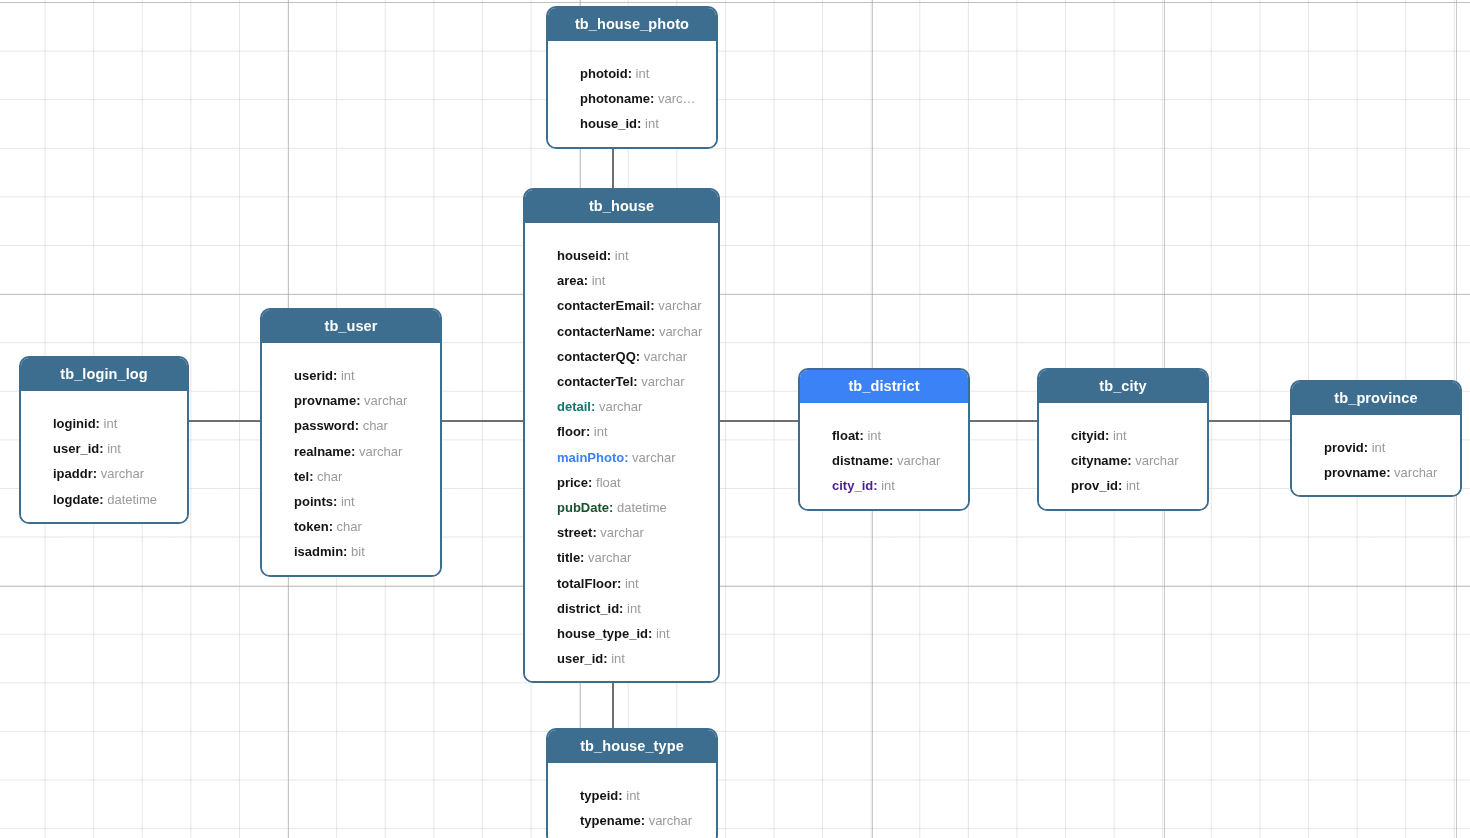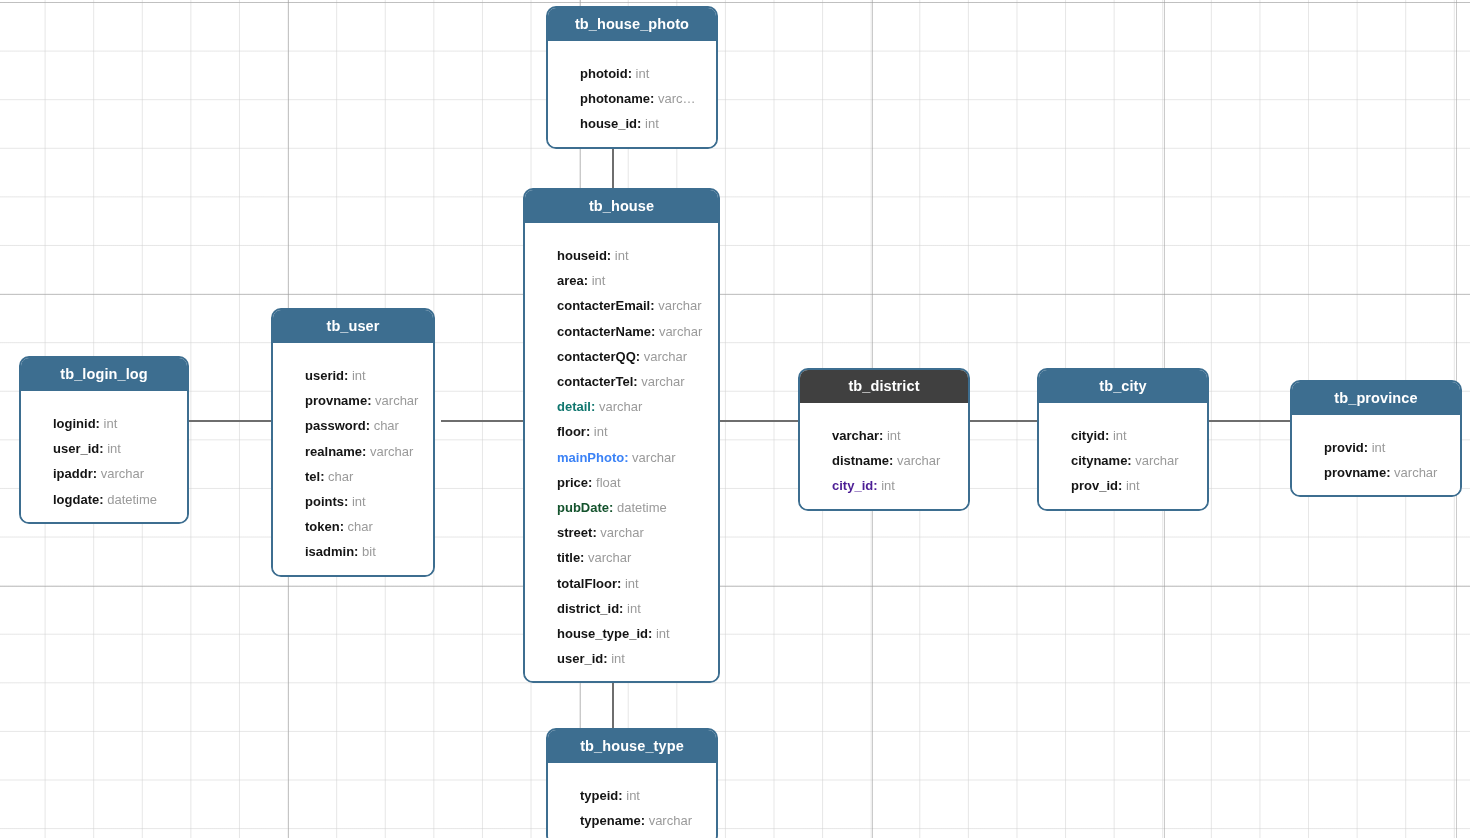--- a/index.html
+++ b/index.html
@@ -112,21 +112,21 @@
         <div class="field"><span class="fname" style="color: rgb(20, 20, 20);">price:</span><span class="ftype" style="color: rgb(154, 154, 154);"> float</span></div>
         <div class="field"><span class="fname" style="color: #14532d;">pubDate:</span><span class="ftype" style="color: rgb(154, 154, 154);"> datetime</span></div>
         <div class="field"><span class="fname" style="color: rgb(20, 20, 20);">street:</span><span class="ftype" style="color: rgb(154, 154, 154);"> varchar</span></div>
         <div class="field"><span class="fname" style="color: rgb(20, 20, 20);">title:</span><span class="ftype" style="color: rgb(154, 154, 154);"> varchar</span></div>
         <div class="field"><span class="fname" style="color: rgb(20, 20, 20);">totalFloor:</span><span class="ftype" style="color: rgb(154, 154, 154);"> int</span></div>
         <div class="field"><span class="fname" style="color: rgb(20, 20, 20);">district_id:</span><span class="ftype" style="color: rgb(154, 154, 154);"> int</span></div>
         <div class="field"><span class="fname" style="color: rgb(20, 20, 20);">house_type_id:</span><span class="ftype" style="color: rgb(154, 154, 154);"> int</span></div>
         <div class="field"><span class="fname" style="color: rgb(20, 20, 20);">user_id:</span><span class="ftype" style="color: rgb(154, 154, 154);"> int</span></div>
       </div>
     </div>
-    <div class="entity" style="left: 271px; top: 308px; width: 164px; border-color: rgb(61, 110, 144);">
+    <div class="entity" style="left: 260px; top: 308px; width: 182px; border-color: rgb(61, 110, 144);">
       <div class="entity-header" style="background: rgb(61, 110, 144);">tb_user</div>
       <div class="entity-body">
         <div class="field"><span class="fname" style="color: rgb(20, 20, 20);">userid:</span><span class="ftype" style="color: rgb(154, 154, 154);"> int</span></div>
         <div class="field"><span class="fname" style="color: rgb(20, 20, 20);">provname:</span><span class="ftype" style="color: rgb(154, 154, 154);"> varchar</span></div>
         <div class="field"><span class="fname" style="color: rgb(20, 20, 20);">password:</span><span class="ftype" style="color: rgb(154, 154, 154);"> char</span></div>
         <div class="field"><span class="fname" style="color: rgb(20, 20, 20);">realname:</span><span class="ftype" style="color: rgb(154, 154, 154);"> varchar</span></div>
         <div class="field"><span class="fname" style="color: rgb(20, 20, 20);">tel:</span><span class="ftype" style="color: rgb(154, 154, 154);"> char</span></div>
         <div class="field"><span class="fname" style="color: rgb(20, 20, 20);">points:</span><span class="ftype" style="color: rgb(154, 154, 154);"> int</span></div>
         <div class="field"><span class="fname" style="color: rgb(20, 20, 20);">token:</span><span class="ftype" style="color: rgb(154, 154, 154);"> char</span></div>
         <div class="field"><span class="fname" style="color: rgb(20, 20, 20);">isadmin:</span><span class="ftype" style="color: rgb(154, 154, 154);"> bit</span></div>
@@ -135,23 +135,23 @@
     <div class="entity" style="left: 19px; top: 356px; width: 170px; border-color: rgb(61, 110, 144);">
       <div class="entity-header" style="background: rgb(61, 110, 144);">tb_login_log</div>
       <div class="entity-body">
         <div class="field"><span class="fname" style="color: rgb(20, 20, 20);">loginid:</span><span class="ftype" style="color: rgb(154, 154, 154);"> int</span></div>
         <div class="field"><span class="fname" style="color: rgb(20, 20, 20);">user_id:</span><span class="ftype" style="color: rgb(154, 154, 154);"> int</span></div>
         <div class="field"><span class="fname" style="color: rgb(20, 20, 20);">ipaddr:</span><span class="ftype" style="color: rgb(154, 154, 154);"> varchar</span></div>
         <div class="field"><span class="fname" style="color: rgb(20, 20, 20);">logdate:</span><span class="ftype" style="color: rgb(154, 154, 154);"> datetime</span></div>
       </div>
     </div>
     <div class="entity" style="left: 798px; top: 368px; width: 172px; border-color: rgb(61, 110, 144);">
-      <div class="entity-header" style="background: #404040;">tb_district</div>
+      <div class="entity-header" style="background: #3b82f6;">tb_district</div>
       <div class="entity-body">
-        <div class="field"><span class="fname" style="color: rgb(20, 20, 20);">varchar:</span><span class="ftype" style="color: rgb(154, 154, 154);"> int</span></div>
+        <div class="field"><span class="fname" style="color: rgb(20, 20, 20);">float:</span><span class="ftype" style="color: rgb(154, 154, 154);"> int</span></div>
         <div class="field"><span class="fname" style="color: rgb(20, 20, 20);">distname:</span><span class="ftype" style="color: rgb(154, 154, 154);"> varchar</span></div>
         <div class="field"><span class="fname" style="color: #4c1d95;">city_id:</span><span class="ftype" style="color: rgb(154, 154, 154);"> int</span></div>
       </div>
     </div>
     <div class="entity" style="left: 1290px; top: 380px; width: 172px; border-color: rgb(61, 110, 144);">
       <div class="entity-header" style="background: rgb(61, 110, 144);">tb_province</div>
       <div class="entity-body">
         <div class="field"><span class="fname" style="color: rgb(20, 20, 20);">provid:</span><span class="ftype" style="color: rgb(154, 154, 154);"> int</span></div>
         <div class="field"><span class="fname" style="color: rgb(20, 20, 20);">provname:</span><span class="ftype" style="color: rgb(154, 154, 154);"> varchar</span></div>
       </div>

